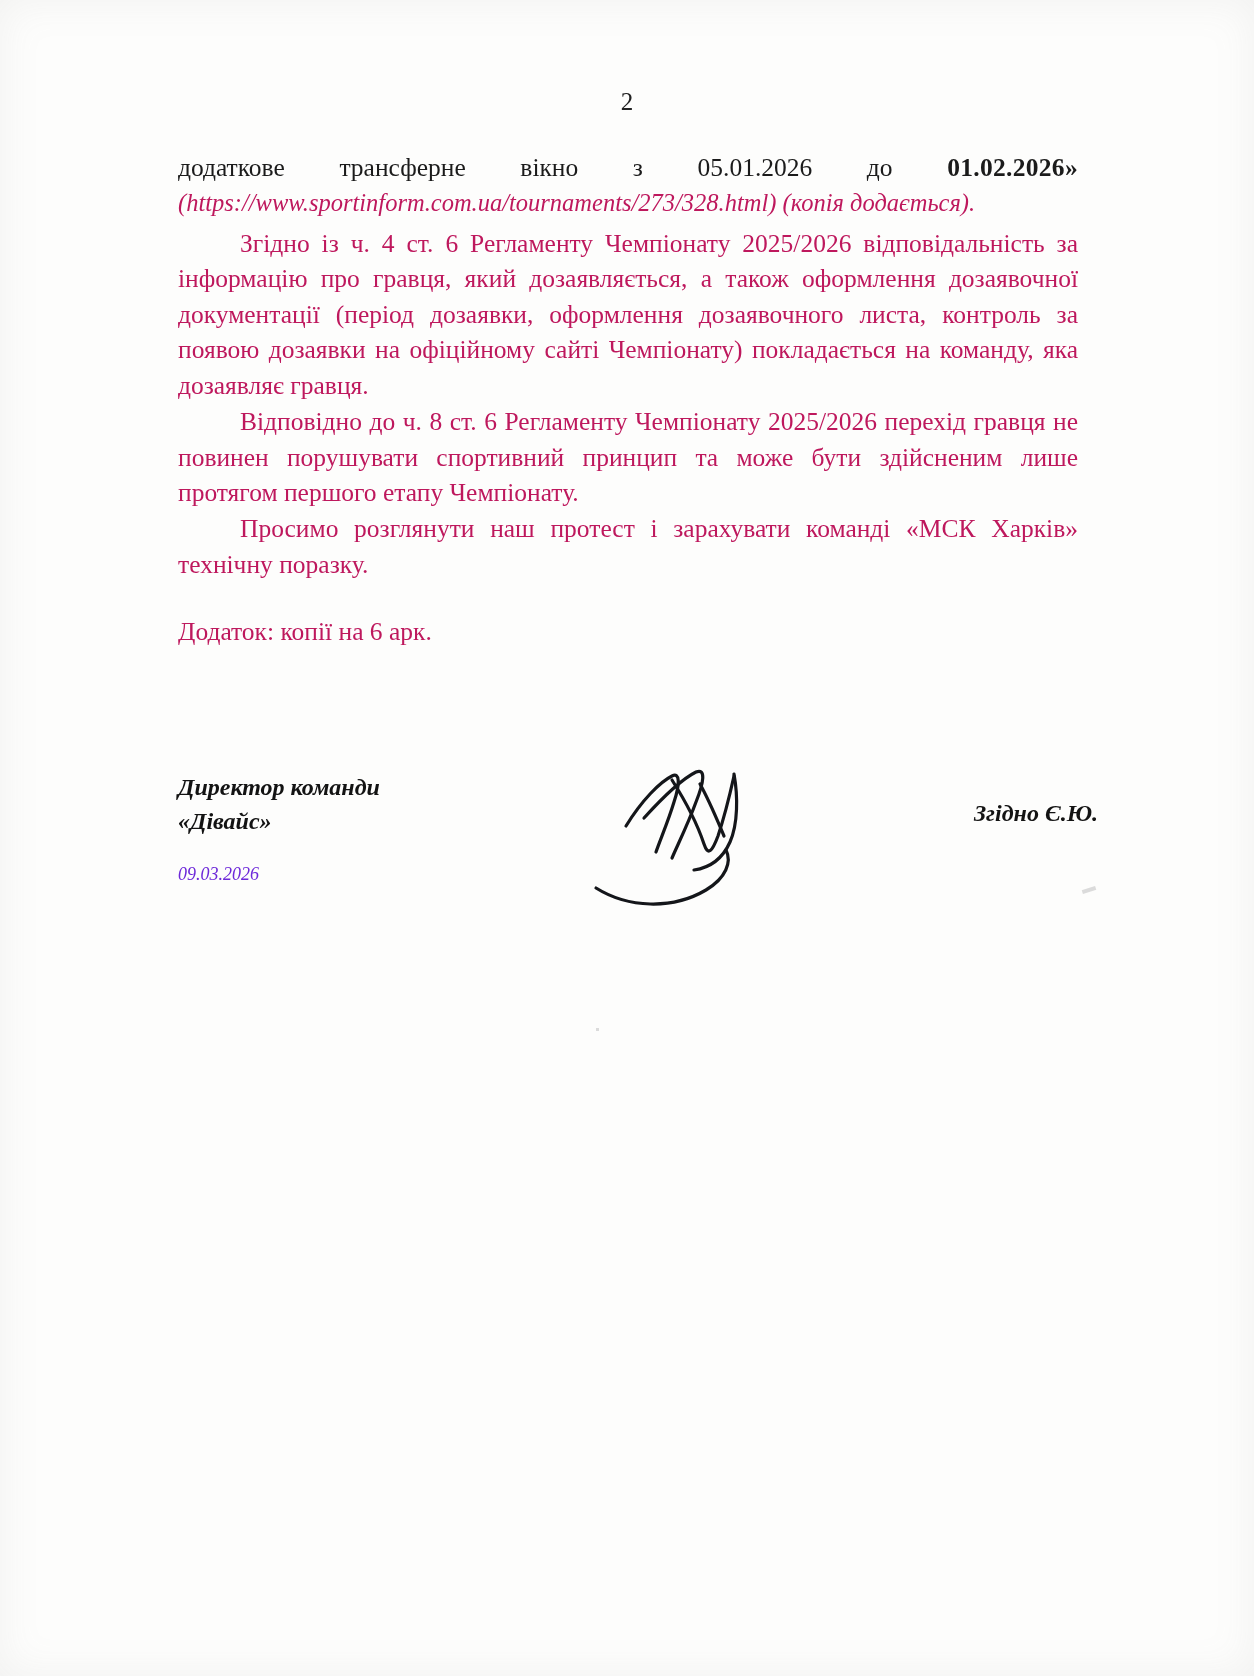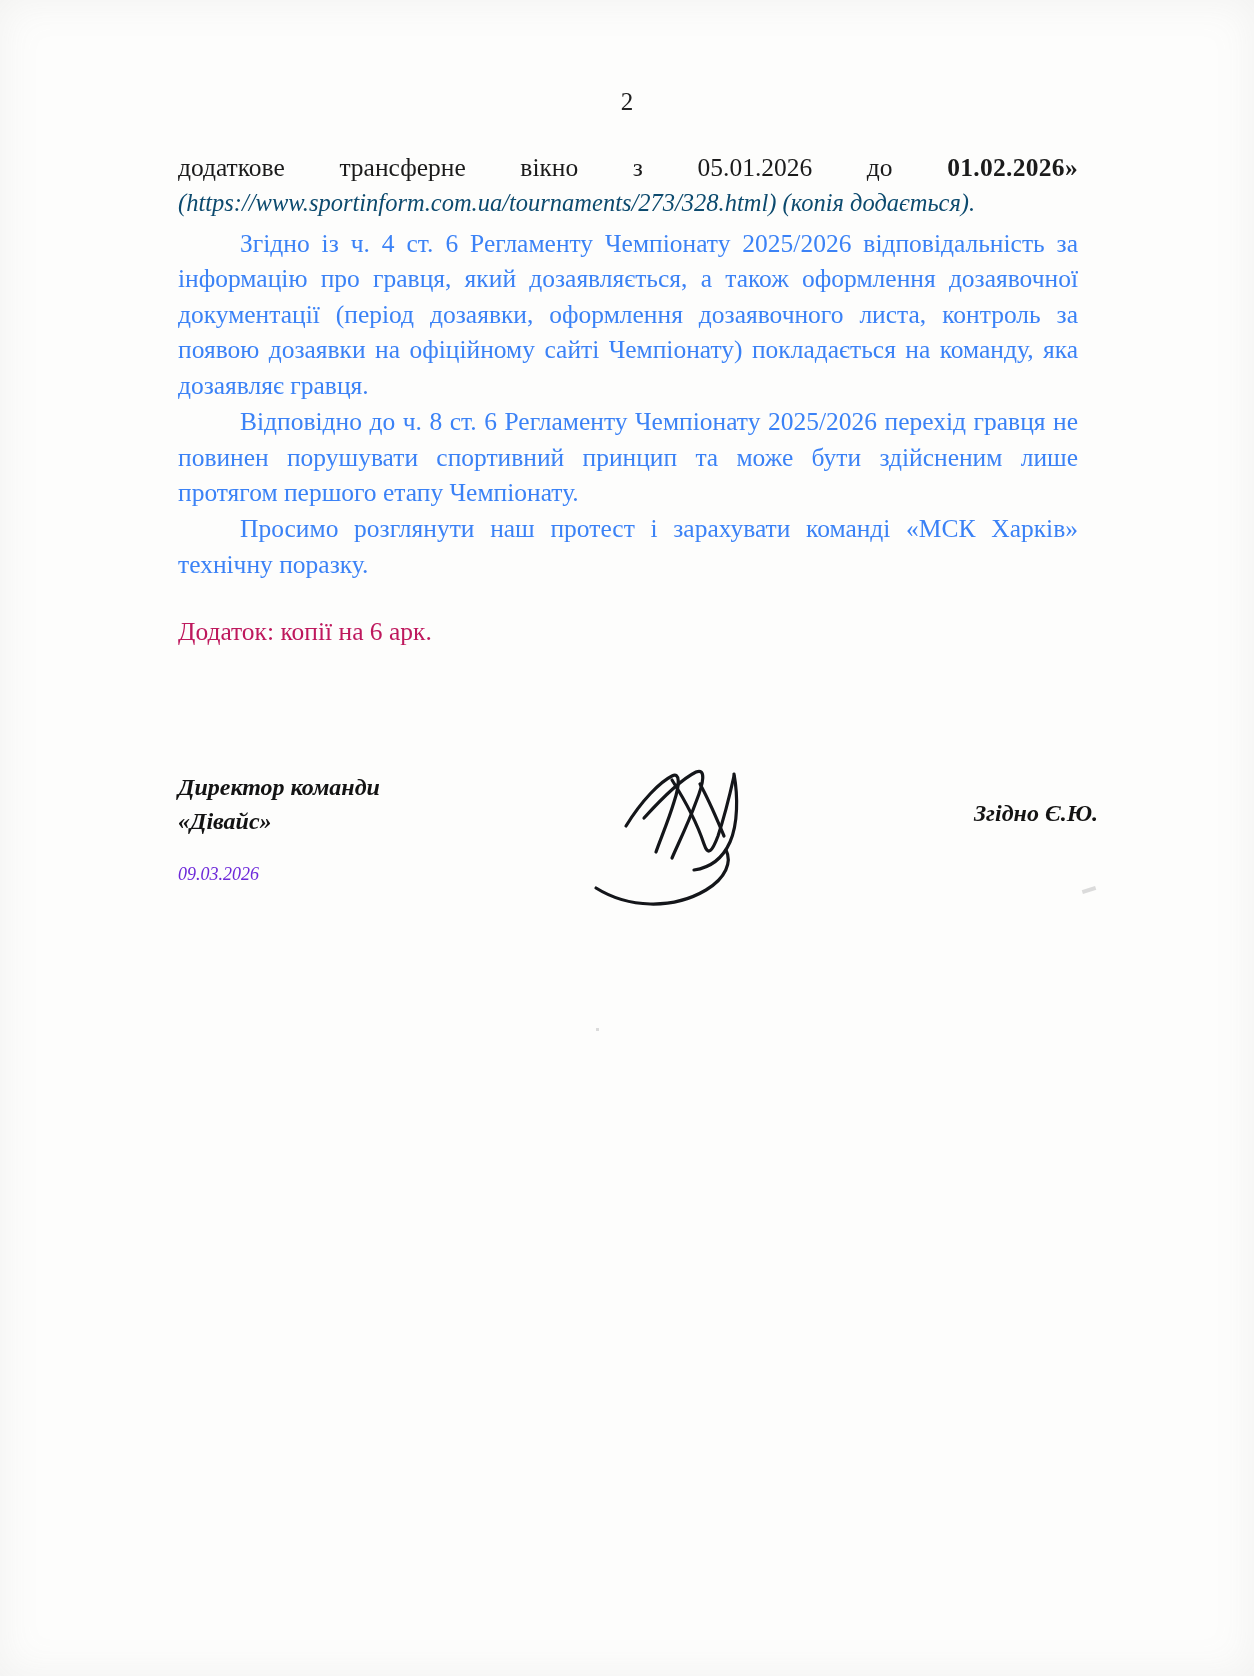--- a/index.html
+++ b/index.html
@@ -47,21 +47,21 @@
     left: 178px;
     width: 900px;
   }
 
   p.para {
     margin: 0 0 1px 0;
     font-size: 25.5px;
     line-height: 1.39;
     text-align: justify;
     text-indent: 62px;
-    color: #3b82f6;
+    color: #be185d;
   }
 
   .justify-wide {
     display: flex;
     justify-content: space-between;
     font-size: 25.5px;
     line-height: 1.4;
   }
   .justify-wide span {
     white-space: nowrap;
@@ -70,21 +70,21 @@
     font-weight: bold;
     letter-spacing: 0.3px;
   }
 
   .url-line {
     font-style: italic;
     font-size: 24.5px;
     line-height: 1.4;
     margin: 0 0 6px 0;
     text-indent: 0;
-    color: #0c4a6e;
+    color: #be185d;
   }
   .spacer-md { height: 34px; }
 
   .attachment {
     font-size: 25.5px;
     margin: 0;
     text-indent: 0;
     color: #be185d;
   }
 

